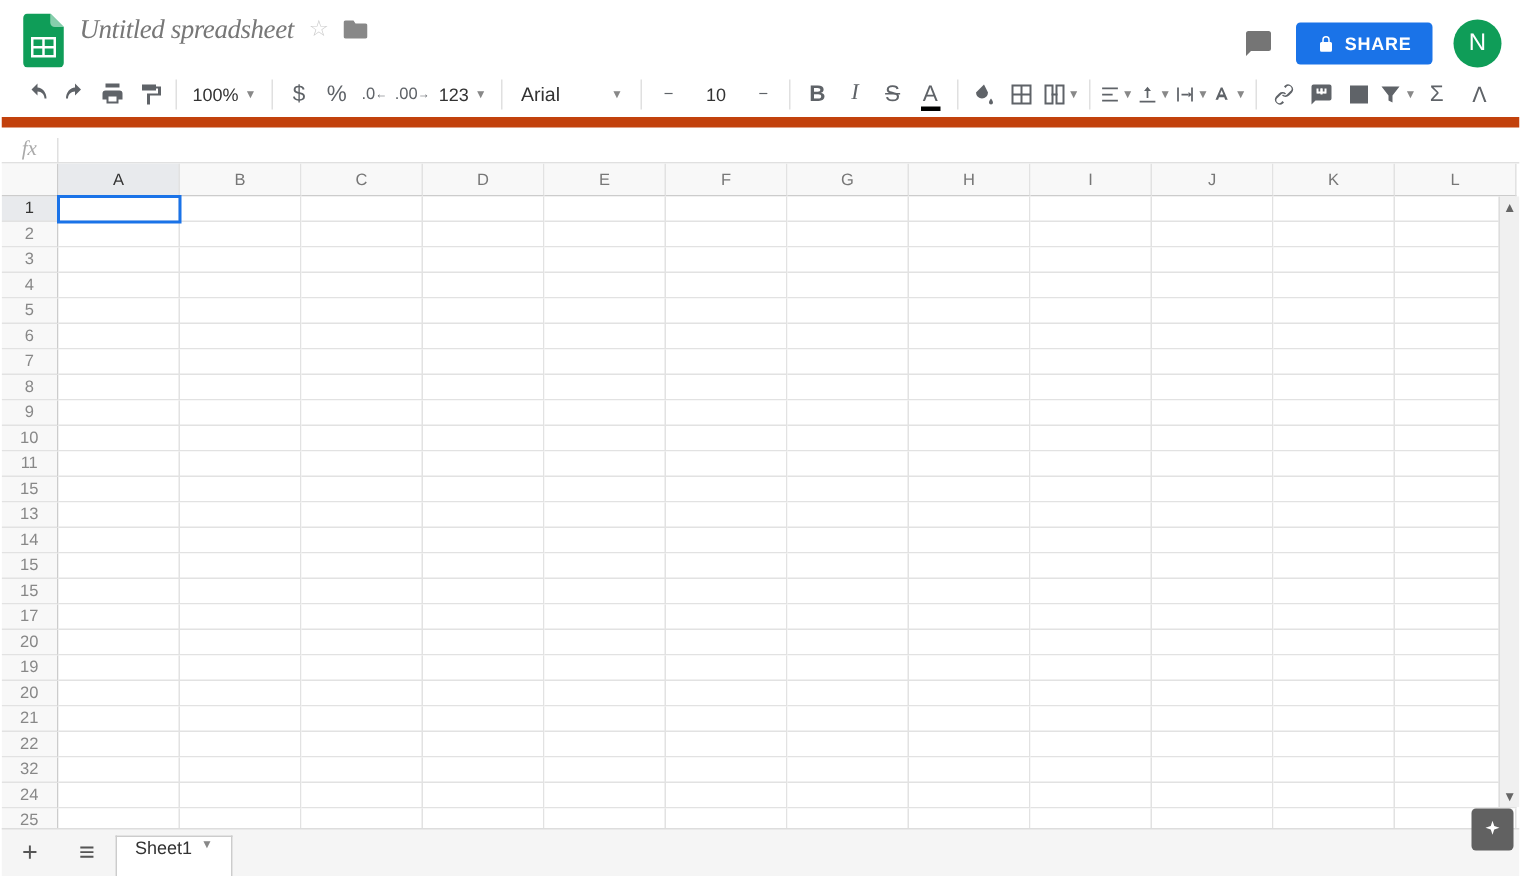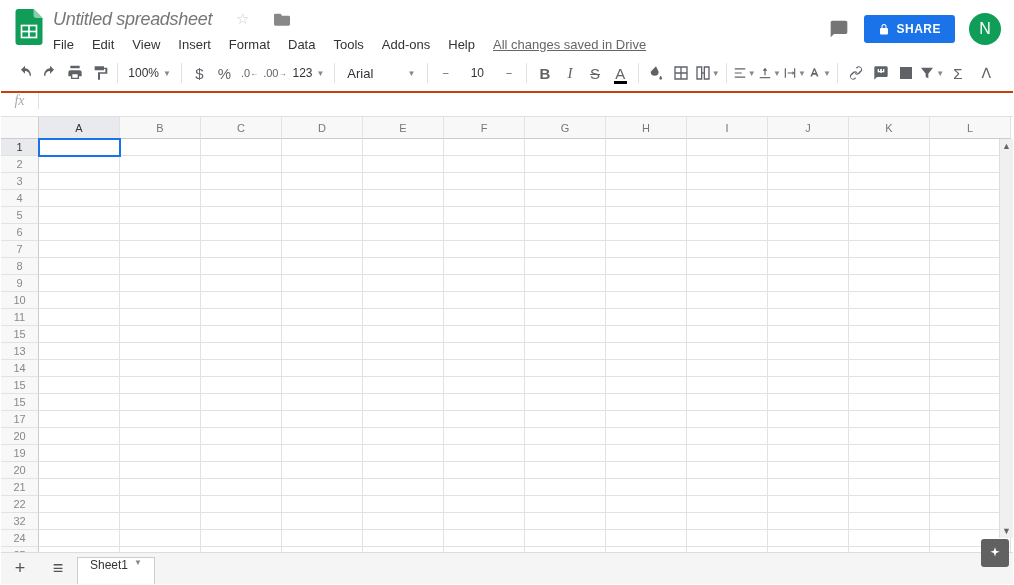--- a/index.html
+++ b/index.html
@@ -4,51 +4,51 @@
 <style>
   * { box-sizing: border-box; }
   html, body { margin:0; padding:0; height:100%; font-family: Arial, Helvetica, sans-serif; background:#fff; color:#333; }
   body { display:flex; flex-direction:column; width:1014px; height:585px; overflow:hidden; border:1px solid #fff; }
   
   
   .header { display:flex; align-items:flex-start; padding:6px 8px 0 8px; }
   .logo { width:40px; height:40px; display:flex; align-items:center; justify-content:center; }
   .logo svg { width:28px; height:36px; }
   .title-area { display:flex; flex-direction:column; padding-left:4px; }
-  .title-row { display:flex; align-items:center; gap:24px; height:24px; }
+  .title-row { display:flex; align-items:center; gap:10px; height:24px;font-family:Liberation Serif, serif; }
   .doc-title { font-size:18px; color:#777; font-style:italic; letter-spacing:-0.3px; }
   .star { color:#ccc; font-size:15px; cursor:pointer; }
   .folder { color:#888; font-size:14px; cursor:pointer; }
   .menu-row { display:flex; align-items:center; gap:18px; height:24px; font-size:13px; color:#333; padding-top:2px; }
   .menu-item { cursor:pointer; }
   .save-status { color:#666; text-decoration:underline; font-size:13px; cursor:pointer; }
   
   .header-right { margin-left:auto; display:flex; align-items:center; gap:14px; padding-right:4px; padding-top:6px;}
   .comment-icon { width:22px; height:22px; color:#777; cursor:pointer; display:flex; align-items:center; justify-content:center;}
   .share-btn { background:#1a73e8; color:#fff; font-size:12px; font-weight:bold; letter-spacing:0.5px; padding:7px 14px; border-radius:3px; display:flex; align-items:center; gap:6px; cursor:pointer;}
   .share-btn svg { width:12px; height:13px; fill:#fff;}
   .avatar { width:32px; height:32px; border-radius:50%; background:#0f9d58; color:#fff; display:flex; align-items:center; justify-content:center; font-size:16px; cursor:pointer;}
   
   
-  .toolbar { display:flex; align-items:center; padding:4px 12px; border-bottom:2px solid #c2410c; height:38px; gap:2px; color:#5f6368;}
+  .toolbar { display:flex; align-items:center; padding:4px 12px; border-bottom:7px solid #c2410c; height:38px; gap:2px; color:#5f6368;}
   .tbtn { width:26px; height:26px; display:flex; align-items:center; justify-content:center; cursor:pointer; border-radius:2px; font-size:15px;}
   .tsep { width:1px; height:20px; background:#e0e0e0; margin:0 4px;}
   .zoom { font-size:12px; color:#333; padding:0 4px; display:flex; align-items:center; gap:4px; cursor:pointer;}
   .dd-arrow{ font-size:8px; color:#888;}
   .font-box { font-size:13px; color:#333; min-width:80px; display:flex; align-items:center; justify-content:space-between; padding:0 6px; cursor:pointer;}
   .fsize-box { font-size:12px; color:#333; min-width:36px; text-align:center;}
   .bold { font-weight:bold;}
   .italic{ font-style:italic; font-family:serif;}
   .strike{text-decoration:line-through;}
   .txtcolor { position:relative;}
   .txtcolor::after{content:""; position:absolute; bottom:2px; left:5px; right:5px; height:3px; background:#000;}
   .more-arrow { margin-left:auto; font-size:14px; cursor:pointer; padding:0 10px;}
   
   
-  .formula-bar { display:flex; align-items:flex-start; height:24px; border-bottom:1px solid #e0e0e0; font-size:13px;}
+  .formula-bar { display:flex; align-items:flex-end; height:24px; border-bottom:1px solid #e0e0e0; font-size:13px;}
   .fx { width:38px; text-align:center; color:#aaa; font-style:italic; font-family:serif; font-size:14px; border-right:1px solid #e0e0e0;}
   .formula-input { flex:1; padding:0 8px; }
 
   
   .grid-wrap { flex:1; overflow:hidden; position:relative; display:flex; flex-direction:column;}
   .grid { display:grid; grid-template-columns: 38px repeat(12, 81px); font-size:11px; color:#555;}
   .corner { background:#f8f8f8; border-right:1px solid #ccc; border-bottom:1px solid #ccc; height:22px;}
   .colh { background:#f8f8f8; border-right:1px solid #e2e2e2; border-bottom:1px solid #ccc; height:22px; display:flex; align-items:center; justify-content:center; cursor:pointer; color:#777;}
   .colh.sel { background:#e8eaed; color:#333;}
   .rowh { background:#f8f8f8; border-right:1px solid #ccc; border-bottom:1px solid #e2e2e2; height:17px; display:flex; align-items:center; justify-content:center; cursor:pointer; color:#888;}
@@ -87,32 +87,20 @@
   </div>
   <div class="title-area">
     <div class="title-row">
       <span class="doc-title">Untitled spreadsheet</span>
       <span class="star">☆</span>
       <span class="folder">
         <svg width="16" height="14" viewBox="0 0 24 20">
             <path fill="#888" d="M10 2l2 3h10a2 2 0 0 1 2 2v11a2 2 0 0 1-2 2H2a2 2 0 0 1-2-2V4a2 2 0 0 1 2-2h8z"></path>
           </svg>
       </span>
-    </div>
-    <div class="menu-row">
-      <span class="menu-item">File</span>
-      <span class="menu-item">Edit</span>
-      <span class="menu-item">View</span>
-      <span class="menu-item">Insert</span>
-      <span class="menu-item">Format</span>
-      <span class="menu-item">Data</span>
-      <span class="menu-item">Tools</span>
-      <span class="menu-item">Add-ons</span>
-      <span class="menu-item">Help</span>
-      <span class="save-status">All changes saved in Drive</span>
     </div>
   </div>
   <div class="header-right">
     <div class="comment-icon">
       <svg width="20" height="20" viewBox="0 0 24 24">
           <path fill="#757575" d="M20 2H4a2 2 0 0 0-2 2v18l4-4h14a2 2 0 0 0 2-2V4a2 2 0 0 0-2-2z"></path>
         </svg>
     </div>
     <div class="share-btn">
       <svg viewBox="0 0 24 24">

